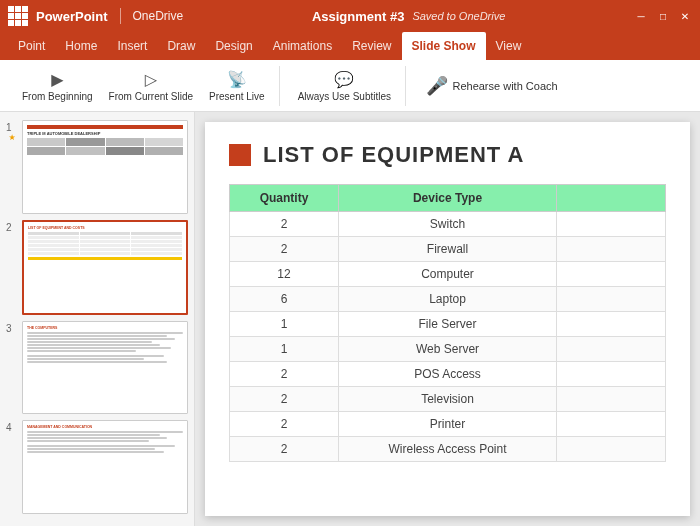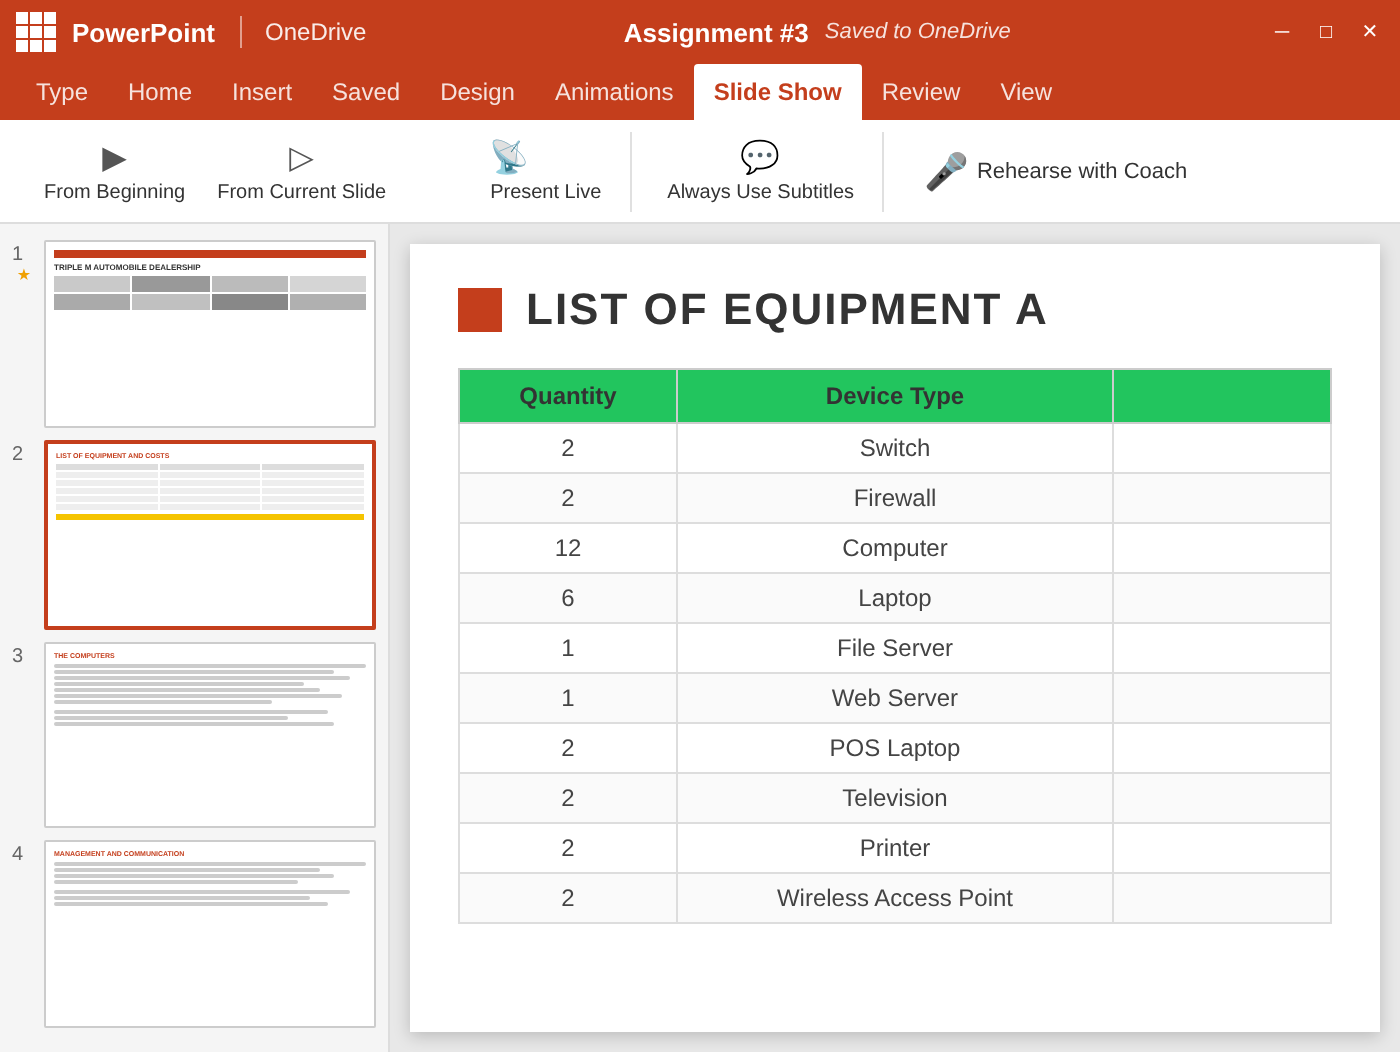--- a/index.html
+++ b/index.html
@@ -96,21 +96,21 @@
     }
 
     
     .slide-main-content { padding: 20px 24px; height: 100%; }
     .slide-heading-row { display: flex; align-items: center; gap: 12px; margin-bottom: 16px; }
     .slide-heading-square { width: 22px; height: 22px; background: #c43e1c; flex-shrink: 0; }
     .slide-heading { font-size: 22px; font-weight: 700; color: #333; letter-spacing: 1px; }
 
     .equipment-table { width: 100%; border-collapse: collapse; font-size: 12px; }
     .equipment-table th {
-      background: #22c55e; border: 1px solid #ccc; padding: 6px 10px; text-align: center; font-weight: 600; color: #333;
+      background: #86efac; border: 1px solid #ccc; padding: 6px 10px; text-align: center; font-weight: 600; color: #333;
     }
     .equipment-table td {
       border: 1px solid #ddd; padding: 5px 10px; text-align: center; color: #444;
     }
     .equipment-table tr:nth-child(even) td { background: #fafafa; }
     .equipment-table th:first-child { width: 80px; }
     .equipment-table th:nth-child(2) { width: 160px; }
     .equipment-table th:nth-child(3) { width: 80px; }
 
     
@@ -141,44 +141,44 @@
     <span style="font-size:11px;opacity:0.85;font-style:italic;">Saved to OneDrive</span>
   </div>
   <div class="title-right">
     <span class="win-btn">─</span>
     <span class="win-btn">□</span>
     <span class="win-btn">✕</span>
   </div>
 </div>
 
 <div class="ribbon-tabs">
-  <div class="ribbon-tab">Type</div>
+  <div class="ribbon-tab">Point</div>
   <div class="ribbon-tab">Home</div>
   <div class="ribbon-tab">Insert</div>
-  <div class="ribbon-tab">Saved</div>
+  <div class="ribbon-tab">Draw</div>
   <div class="ribbon-tab">Design</div>
   <div class="ribbon-tab">Animations</div>
+  <div class="ribbon-tab">Review</div>
   <div class="ribbon-tab active">Slide Show</div>
-  <div class="ribbon-tab">Review</div>
   <div class="ribbon-tab">View</div>
 </div>
 
 <div class="ribbon-commands">
   <div class="ribbon-group">
     <div class="ribbon-btn">
       <span class="ribbon-btn-icon">▶</span>
       <span class="ribbon-btn-label">From Beginning</span>
     </div>
     <div class="ribbon-btn">
       <span class="ribbon-btn-icon">▷</span>
       <span class="ribbon-btn-label">From Current Slide</span>
     </div>
     <div class="ribbon-btn">
       <span class="ribbon-btn-icon">📡</span>
-      <span class="ribbon-btn-label" style="display:flex;align-items:center;gap:2px;margin-left:36px;">Present Live</span>
+      <span class="ribbon-btn-label" style="display:flex;align-items:center;gap:2px;">Present Live</span>
     </div>
   </div>
   <div class="ribbon-group">
     <div class="ribbon-btn">
       <span class="ribbon-btn-icon">💬</span>
       <span class="ribbon-btn-label">Always Use Subtitles</span>
     </div>
   </div>
   <div class="ribbon-group">
     <div class="rehearse-btn">
@@ -349,21 +349,21 @@
               <td>File Server</td>
               <td></td>
             </tr>
             <tr>
               <td>1</td>
               <td>Web Server</td>
               <td></td>
             </tr>
             <tr>
               <td>2</td>
-              <td>POS Laptop</td>
+              <td>POS Access</td>
               <td></td>
             </tr>
             <tr>
               <td>2</td>
               <td>Television</td>
               <td></td>
             </tr>
             <tr>
               <td>2</td>
               <td>Printer</td>

